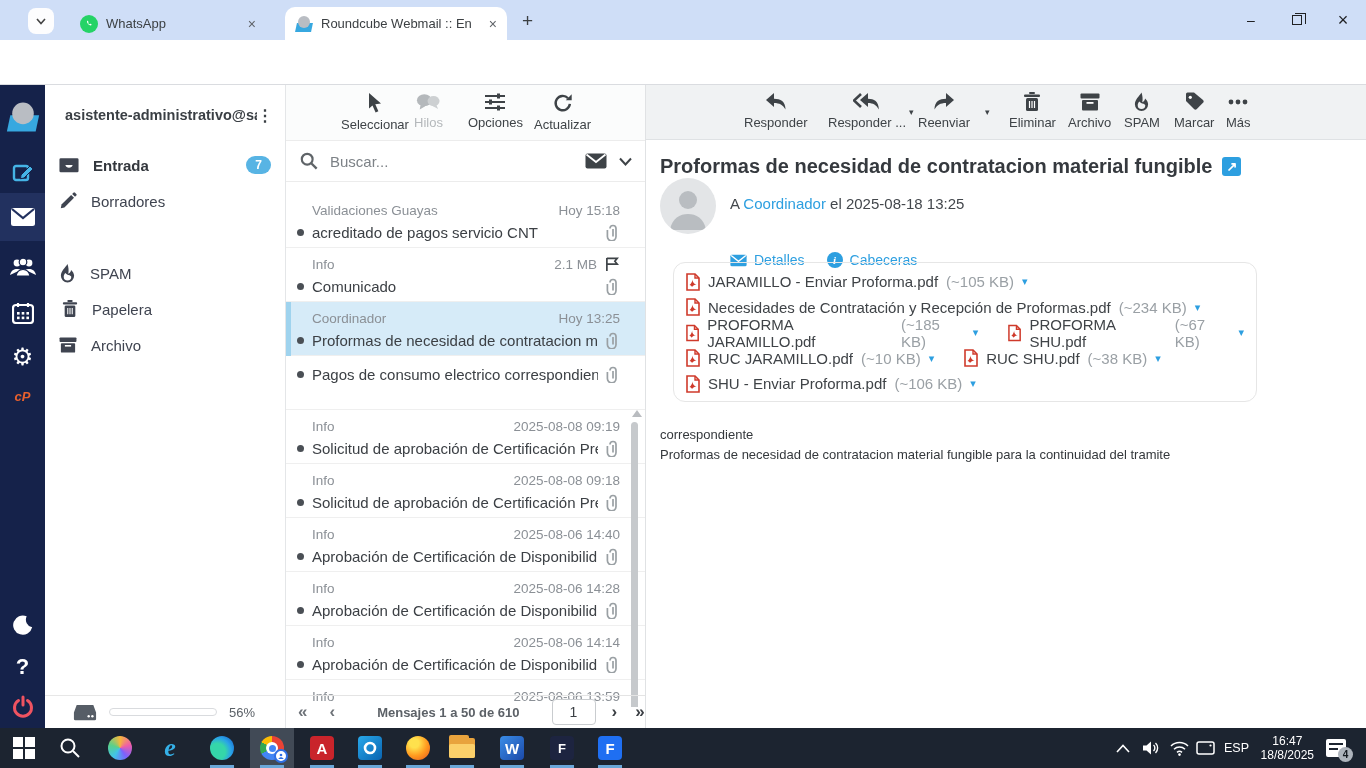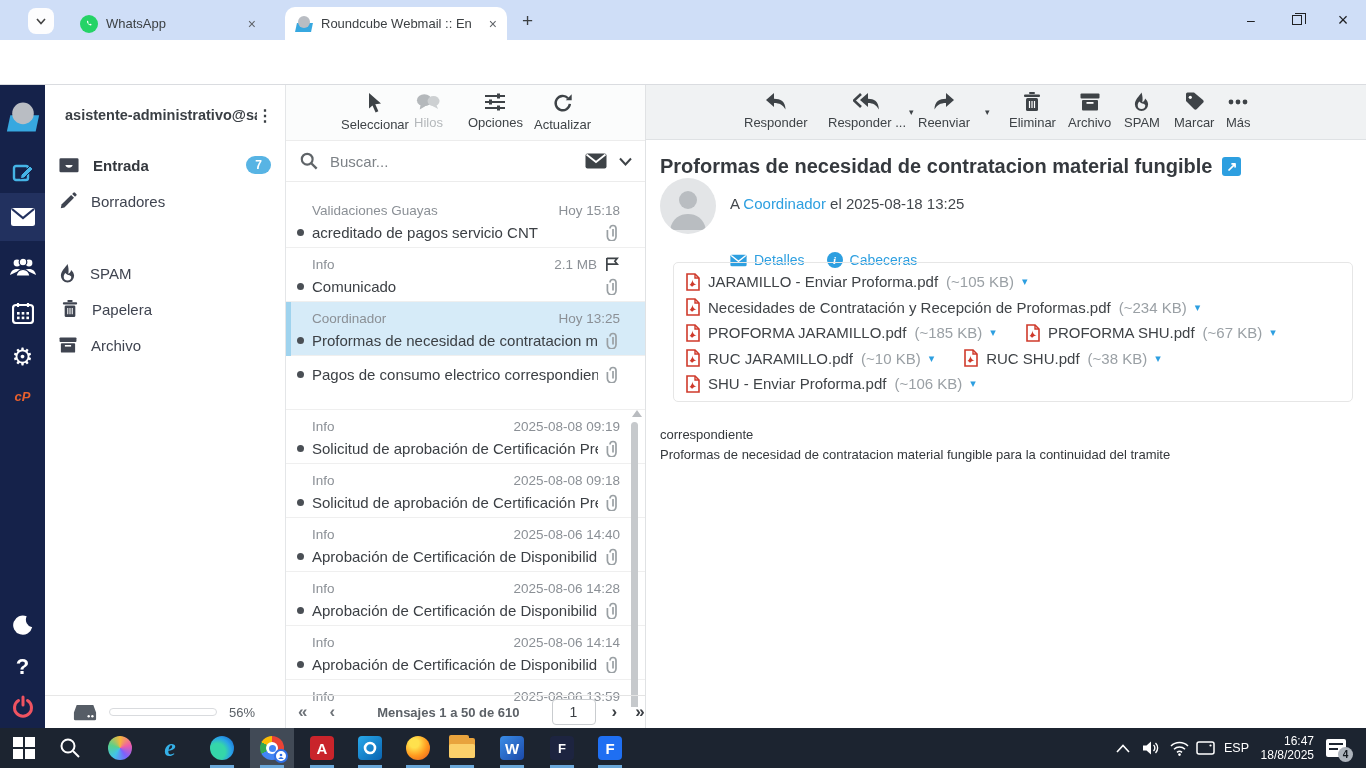--- a/index.html
+++ b/index.html
@@ -83,21 +83,21 @@
   #viewcol{position:absolute;left:645px;top:85px;width:721px;height:643px;background:#fff;border-left:1px solid #e0e2e4;}
   .vtoolbar{position:absolute;left:0;top:0;width:721px;height:55px;background:#f0f2f3;border-bottom:1px solid #dfe2e4;}
   .subject{position:absolute;left:14px;top:70px;font-size:20px;font-weight:bold;color:#35393e;display:flex;align-items:center;gap:10px;}
   .extlink{width:19px;height:19px;background:#2d9fe0;border-radius:3px;color:#fff;font-size:13px;display:flex;align-items:center;justify-content:center;font-weight:bold;}
   .mv-avatar{position:absolute;left:14px;top:93px;width:56px;height:56px;border-radius:50%;background:#e3e5e7;overflow:hidden;}
   .meta1{position:absolute;left:84px;top:110px;font-size:15px;color:#43474c;}
   .meta1 a{color:#2d9fe0;text-decoration:none;}
   .meta2{position:absolute;left:84px;top:135px;display:flex;align-items:center;gap:22px;font-size:14px;color:#2d9fe0;margin-top:32px;}
   .meta2 .mlink{display:flex;align-items:center;gap:7px;}
   .info-ic{width:16px;height:16px;border-radius:50%;background:#2d9fe0;color:#fff;font-size:11px;font-weight:bold;display:flex;align-items:center;justify-content:center;font-family:"Liberation Serif",serif;font-style:italic;}
-  .attbox{position:absolute;left:27px;top:177px;width:680px;height:140px;border:1px solid #e6e6e6;border-radius:5px;padding:6px 12px;}
+  .attbox{position:absolute;left:27px;top:177px;width:584px;height:140px;border:1px solid #e6e6e6;border-radius:12px;padding:6px 12px;}
   .attrow{display:flex;align-items:center;gap:30px;height:25.5px;}
   .att{display:flex;align-items:center;gap:8px;font-size:15px;}
   .att .aname{color:#3f4347;}
   .att .asize{color:#9aa0a5;}
   .att .acaret{color:#2d9fe0;font-size:11px;}
   .bodytxt{position:absolute;left:14px;top:340px;font-family:"DejaVu Sans Mono","Liberation Mono",monospace;font-size:13px;color:#34383c;line-height:20px;}
 
   
   #taskbar{position:absolute;left:0;top:728px;width:1366px;height:40px;background:#1c2430;}
   .tk{position:absolute;top:0;width:44px;height:40px;display:flex;align-items:center;justify-content:center;}
@@ -118,21 +118,21 @@
   .outlook{background:linear-gradient(135deg,#28a8ea,#0a64b0);}
   .firefox{width:24px;height:24px;border-radius:50%;background:radial-gradient(circle at 35% 30%,#ffe14d 0 20%,#ff9a1f 55%,#e4541f 100%);}
   .folder-ic{position:relative;width:26px;height:20px;}
   .folder-ic .back{position:absolute;left:0;top:0;width:26px;height:20px;background:#e8a33d;border-radius:2px;}
   .folder-ic .tab{position:absolute;left:0;top:-3px;width:11px;height:6px;background:#e8a33d;border-radius:2px 2px 0 0;}
   .folder-ic .front{position:absolute;left:0;top:6px;width:26px;height:14px;background:#fbd06a;border-radius:2px;}
   .word{background:linear-gradient(135deg,#3a8de8,#1b49a8);}
   .fsdark{background:#1d2440;font-size:13px;}
   .fblue{background:#1f6ff2;}
   .tray{position:absolute;top:0;height:40px;display:flex;align-items:center;color:#fff;}
-  .tray-time{font-size:12px;text-align:right;line-height:14px;color:#fff;}
+  .tray-time{font-size:12px;text-align:center;line-height:14px;color:#fff;}
   .lang{font-size:12.5px;color:#fff;}
   .notif-ic{position:relative;width:20px;height:18px;background:#fff;border-radius:2px;}
   .notif-ic:before{content:"";position:absolute;left:3px;top:4px;width:14px;height:2px;background:#1c2430;}
   .notif-ic:after{content:"";position:absolute;left:3px;top:9px;width:9px;height:2px;background:#1c2430;}
   .notif-badge{position:absolute;right:-7px;bottom:-5px;width:15px;height:15px;border-radius:50%;background:#aeb4bc;color:#14191f;font-size:10px;font-weight:bold;display:flex;align-items:center;justify-content:center;}
   svg{display:block;}
 </style>
 </head>
 <body>
 

